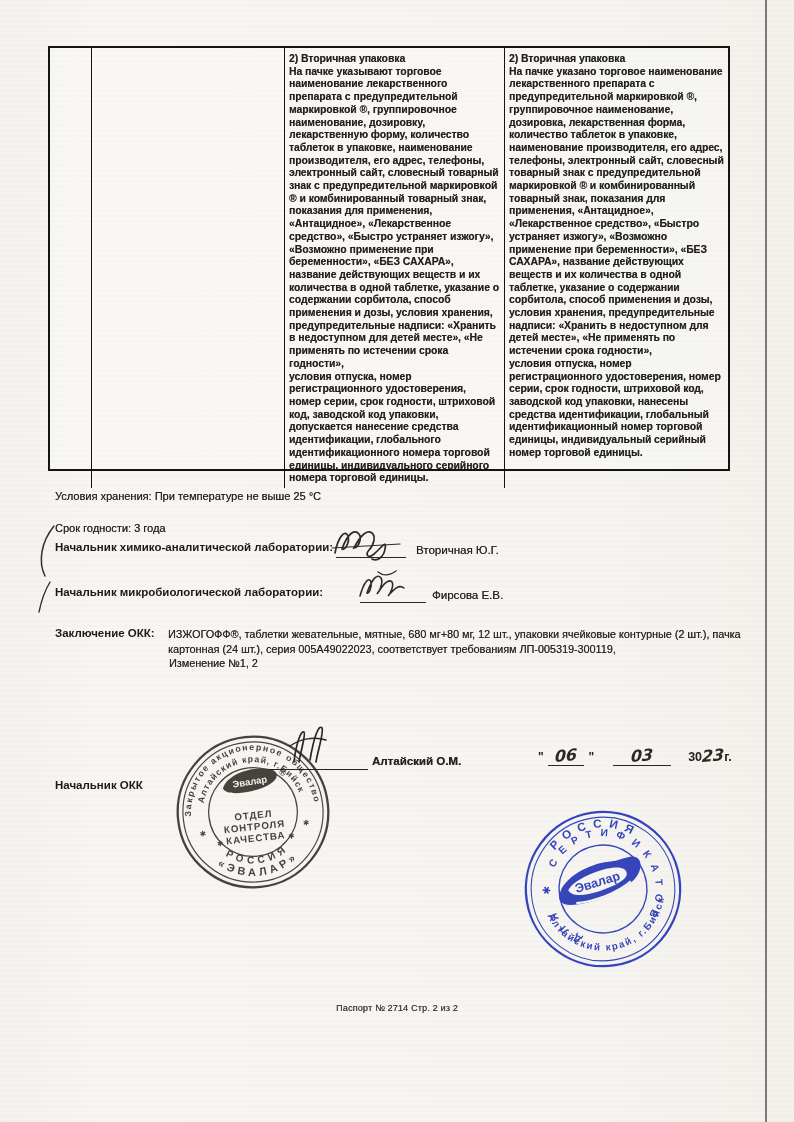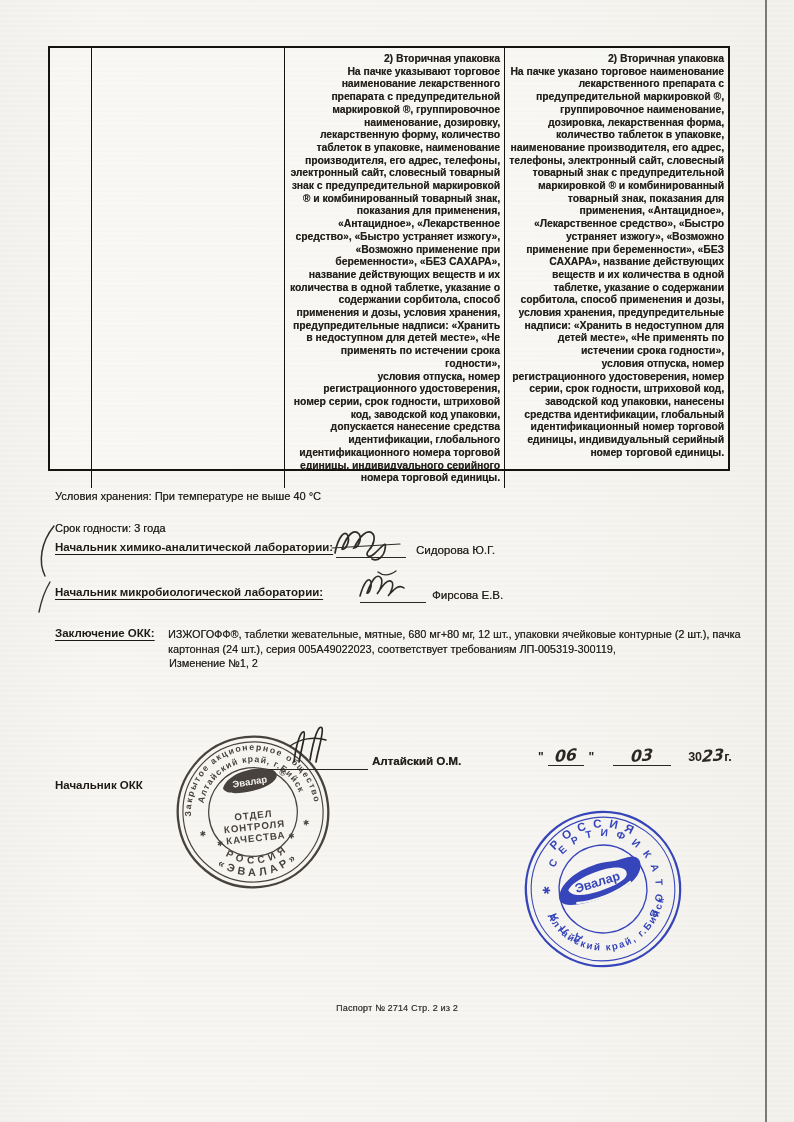--- a/index.html
+++ b/index.html
@@ -16,28 +16,28 @@
   
   .ptable{
     left:48px;top:46px;width:682px;height:425px;
     display:grid;grid-template-columns:42px 193px 220px 1fr;
     border:2px solid #16140f; box-sizing:border-box;
     background:rgba(255,255,255,0.25);
   }
   .ptable .cell{border-right:1.6px solid #16140f;box-sizing:border-box;}
   .ptable .cell:last-child{border-right:none;}
   .spec{
-    padding:5px 4px 3px;text-align:right;
+    padding:5px 4px 3px;text-align:left;
     font-size:10.3px;line-height:12.7px;font-weight:bold;color:#24211c;
     text-shadow:0.25px 0 0.2px rgba(30,28,25,.55);
   }
   .spec p{margin:0;}
   
   .bodyline{font-size:11px;color:#24211c;}
-  .role{font-size:11.5px;font-weight:bold;text-decoration:underline;text-decoration-thickness:1.4px;text-underline-offset:3px;color:#1d1a16;}
+  .role{font-size:11.5px;font-weight:bold;text-decoration-thickness:1.4px;text-underline-offset:3px;color:#1d1a16;}
   .name{font-size:11.5px;color:#24211c;}
   .sigline{border-bottom:1.6px solid #2b2823;}
   .bold{font-weight:bold;}
   .concl-text{font-size:10.8px;line-height:14.5px;color:#26231e;}
   .hand{
     font-family:"DejaVu Sans",sans-serif;font-style:italic;font-weight:bold;
     font-size:16px;color:#2b2824;display:inline-block;transform:rotate(-5deg) skewX(-8deg);
   }
   .dqc{font-size:12px;font-weight:bold;color:#26231e;}
   .dprint{font-size:12.5px;font-weight:bold;color:#26231e;}
@@ -59,35 +59,35 @@
     <p>На пачке указывают торговое наименование лекарственного препарата с предупредительной маркировкой ®, группировочное наименование, дозировку, лекарственную форму, количество таблеток в упаковке, наименование производителя, его адрес, телефоны, электронный сайт, словесный товарный знак с предупредительной маркировкой ® и комбинированный товарный знак, показания для применения, «Антацидное», «Лекарственное средство», «Быстро устраняет изжогу», «Возможно применение при беременности», «БЕЗ САХАРА», название действующих веществ и их количества в одной таблетке, указание о содержании сорбитола, способ применения и дозы, условия хранения, предупредительные надписи: «Хранить в недоступном для детей месте», «Не применять по истечении срока годности»,</p>
     <p>условия отпуска, номер регистрационного удостоверения, номер серии, срок годности, штриховой код, заводской код упаковки, допускается нанесение средства идентификации, глобального идентификационного номера торговой единицы, индивидуального серийного номера торговой единицы.</p>
   </div>
   <div class="cell spec">
     <p>2) Вторичная упаковка</p>
     <p>На пачке указано торговое наименование лекарственного препарата с предупредительной маркировкой ®, группировочное наименование, дозировка, лекарственная форма, количество таблеток в упаковке, наименование производителя, его адрес, телефоны, электронный сайт, словесный товарный знак с предупредительной маркировкой ® и комбинированный товарный знак, показания для применения, «Антацидное», «Лекарственное средство», «Быстро устраняет изжогу», «Возможно применение при беременности», «БЕЗ САХАРА», название действующих веществ и их количества в одной таблетке, указание о содержании сорбитола, способ применения и дозы, условия хранения, предупредительные надписи: «Хранить в недоступном для детей месте», «Не применять по истечении срока годности»,</p>
     <p>условия отпуска, номер регистрационного удостоверения, номер серии, срок годности, штриховой код, заводской код упаковки, нанесены средства идентификации, глобальный идентификационный номер торговой единицы, индивидуальный серийный номер торговой единицы.</p>
   </div>
 </div>
 
-<div class="abs bodyline soft" style="left:55px;top:490px;">Условия хранения: При температуре не выше 40 °С</div>
+<div class="abs bodyline soft" style="left:55px;top:490px;">Условия хранения: При температуре не выше 25 °С</div>
 <div class="abs bodyline soft" style="left:55px;top:512px;margin-top:10px;">Срок годности: 3 года</div>
 
 <svg class="abs" style="left:36px;top:524px;" width="24" height="90" viewBox="0 0 24 90">
   <path d="M18,2 C5,18 2,38 9,52" fill="none" stroke="#33302b" stroke-width="1.5" stroke-linecap="round"></path>
   <path d="M14,58 C8,68 5,78 3,88" fill="none" stroke="#33302b" stroke-width="1.4" stroke-linecap="round"></path>
 </svg>
 
 <div class="abs role" style="left:55px;top:541px;">Начальник химико-аналитической лаборатории:</div>
 <svg class="abs" style="left:330px;top:521px;" width="86" height="42" viewBox="0 0 86 42">
   <path d="M5,32 C8,16 15,8 18,15 C20,21 15,30 12,28 C17,14 24,7 29,13 C32,17 29,26 24,27 C30,15 37,8 42,12 C46,15 44,24 39,29 C35,34 38,38 44,33 C52,26 57,18 55,28 C54,35 48,41 42,38" fill="none" stroke="#2f2c27" stroke-width="1.7" stroke-linecap="round"></path>
   <path d="M2,27 L70,23" fill="none" stroke="#2f2c27" stroke-width="1.2" stroke-linecap="round"></path>
 </svg>
 <div class="abs sigline" style="left:336px;top:557px;width:70px;"></div>
-<div class="abs name soft" style="left:416px;top:544px;">Сидорова Ю.Г.</div>
+<div class="abs name soft" style="left:416px;top:544px;">Вторичная Ю.Г.</div>
 
 <div class="abs role" style="left:55px;top:586px;text-align:center;">Начальник микробиологической лаборатории:</div>
 <svg class="abs" style="left:356px;top:566px;" width="66" height="38" viewBox="0 0 66 38">
   <path d="M4,30 C8,16 13,10 15,16 C16,21 13,28 11,27 C16,13 21,7 25,12 C27,15 25,24 21,28 C27,19 32,12 36,16 C38,19 35,27 32,30 C38,23 43,18 48,22" fill="none" stroke="#2f2c27" stroke-width="1.6" stroke-linecap="round"></path>
   <path d="M22,6 C27,10 33,10 40,5" fill="none" stroke="#2f2c27" stroke-width="1.3" stroke-linecap="round"></path>
 </svg>
 <div class="abs sigline" style="left:360px;top:602px;width:66px;"></div>
 <div class="abs name soft" style="left:432px;top:589px;">Фирсова Е.В.</div>
 
 <div class="abs role" style="left:55px;top:627px;">Заключение ОКК:</div>

